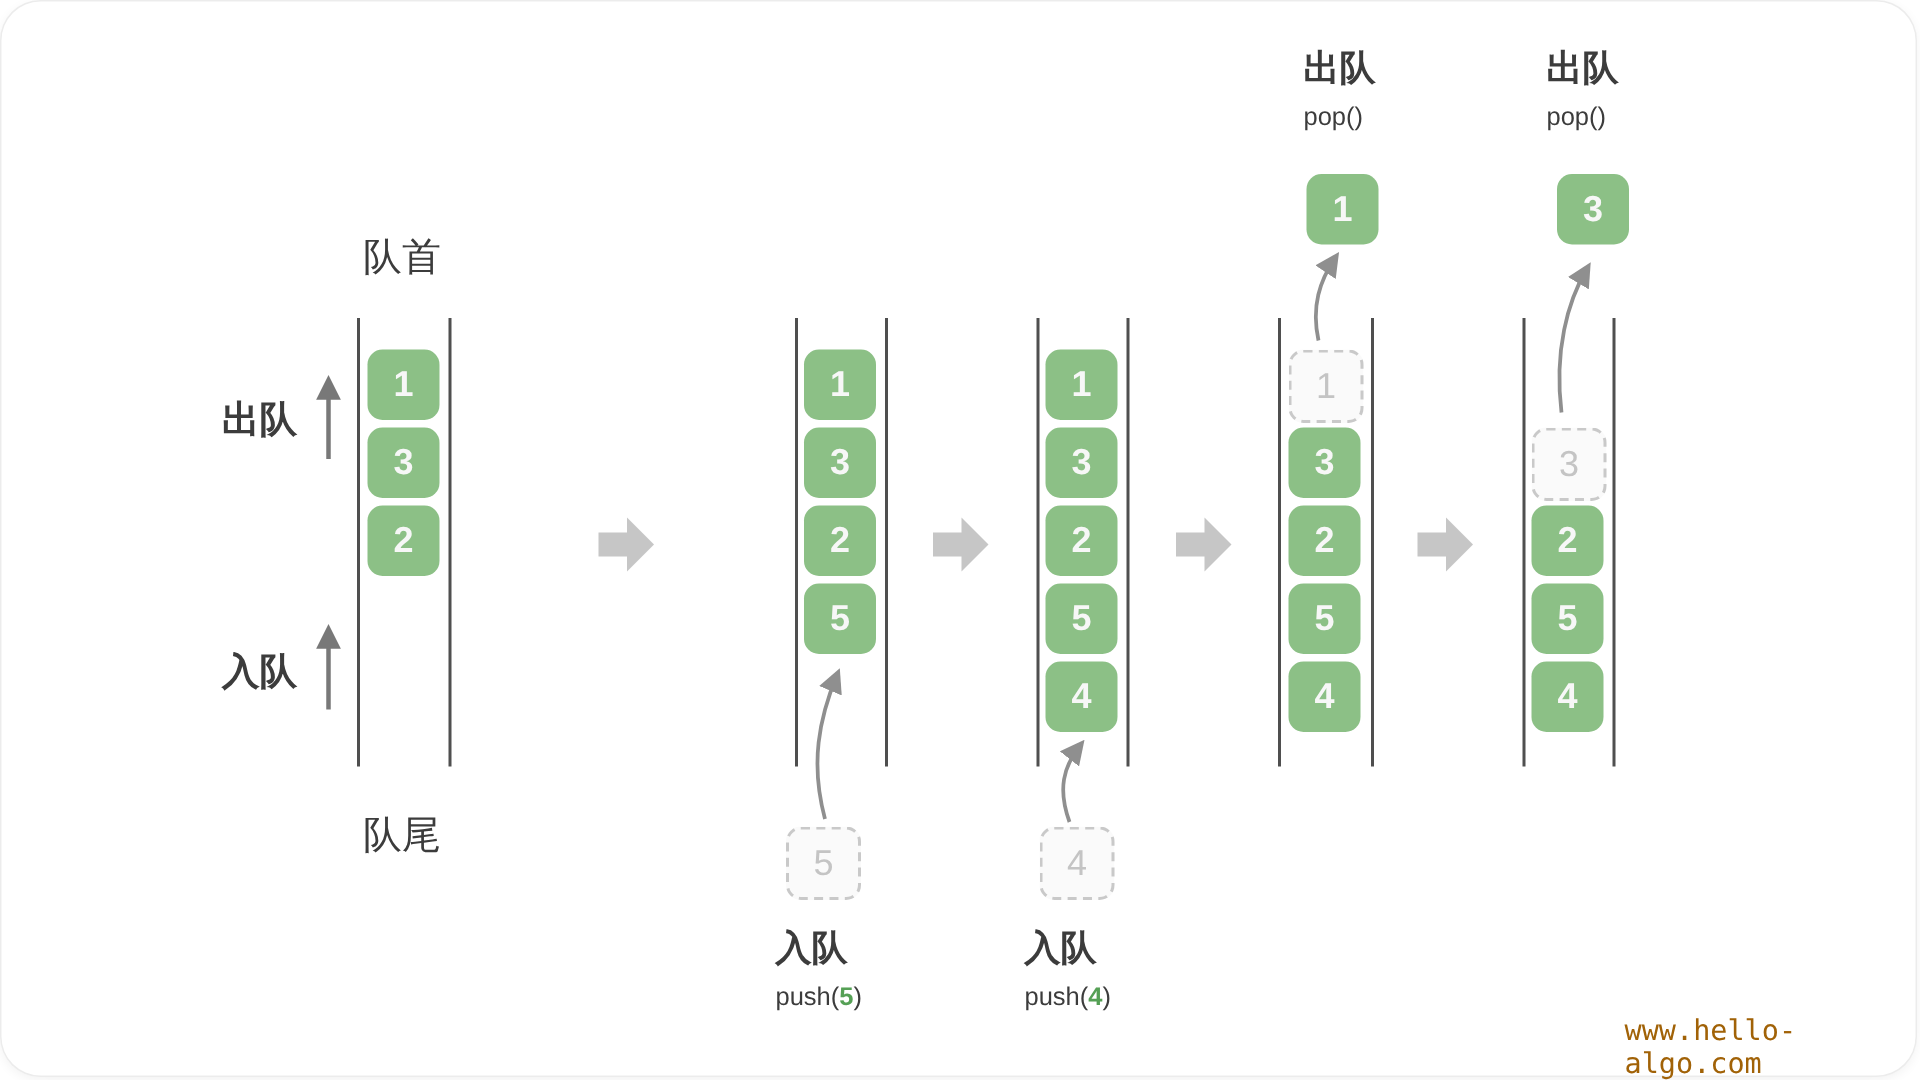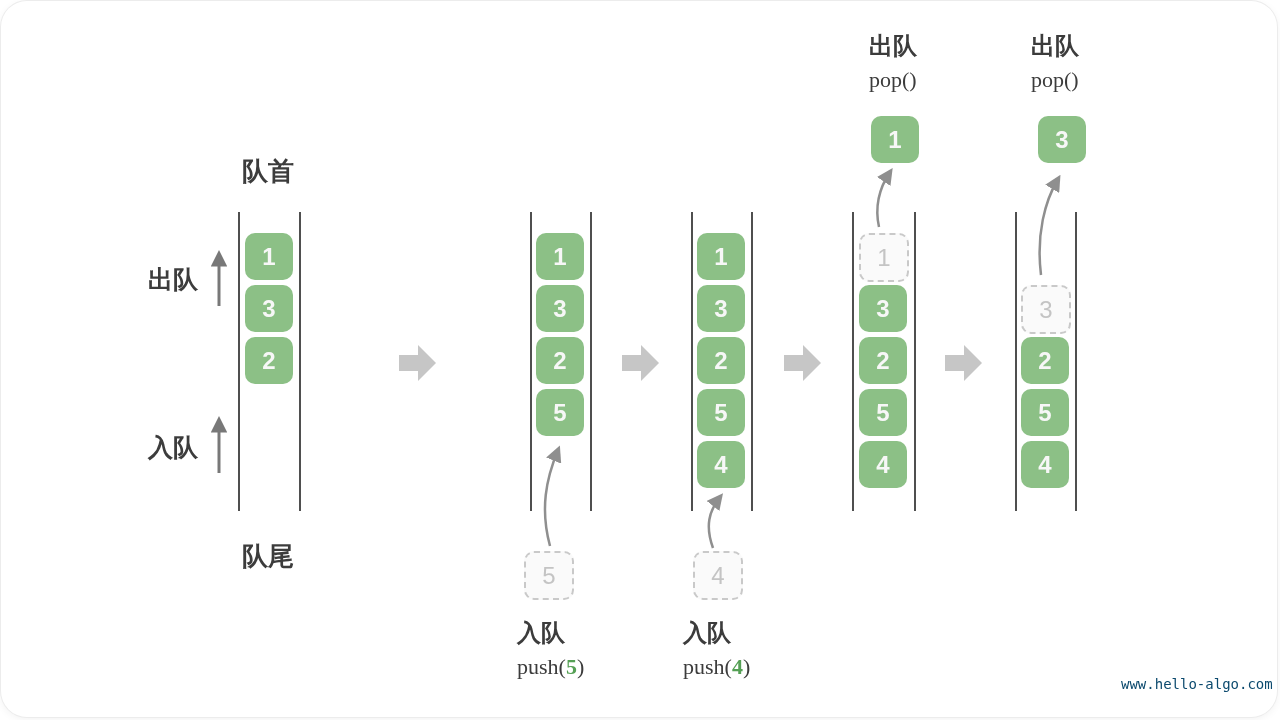--- a/index.html
+++ b/index.html
@@ -3,33 +3,33 @@
 <meta charset="utf-8">
 <style>
   html,body{margin:0;padding:0;width:1280px;height:720px;background:#fff;overflow:hidden;
             font-family:"Liberation Sans","DejaVu Sans",sans-serif;}
   .card{position:absolute;left:1px;top:1px;width:1276px;height:716px;background:#fff;
         border-radius:26px;box-shadow:0 0 0 1px #ececec,0 2px 8px rgba(0,0,0,.06);}
   .title-badge{position:absolute;left:170px;top:44px;width:192px;height:58px;background:#e4e4e4;
                border-radius:10px;display:flex;align-items:center;justify-content:center;gap:10px;}
   .title-zh{font-size:27px;font-weight:bold;color:#2f2f2f;}
   .title-en{font-family:"DejaVu Sans Mono","Liberation Mono",monospace;font-size:26px;color:#3a3a3a;}
-  .big-label{position:absolute;font-size:26px;font-weight:bold;color:#3c3c3c;}
+  .big-label{position:absolute;font-size:26px;font-weight:normal;color:#3c3c3c;}
   .side-label{position:absolute;font-size:25px;font-weight:bold;color:#3c3c3c;}
   .op-zh{font-size:24px;font-weight:bold;color:#3c3c3c;line-height:1;}
-  .op-code{font-family:Liberation Serif, serif;font-size:22px;color:#3c3c3c;line-height:1;}
+  .op-code{font-family:Liberation Sans, sans-serif;font-size:17px;color:#3c3c3c;line-height:1;}
   .op-code .arg{color:#55a055;font-weight:bold;}
   .op-block{position:absolute;display:flex;flex-direction:column;gap:11px;}
   .vline{position:absolute;top:211px;width:1.5px;height:299px;background:#4f4f4f;}
   .cell{position:absolute;width:48px;height:47px;border-radius:10px;background:#8cc086;
         color:#f7f7f7;font-size:24px;font-weight:bold;display:flex;align-items:center;justify-content:center;}
   .cell.ghost{background:#fafafa;border:2px dashed #c9c9c9;color:#c4c4c4;width:46px;height:45px;
               font-weight:normal;font-size:24px;}
-  .watermark{position:absolute;left:1120px;top:675px;font-family:"DejaVu Sans Mono","Liberation Mono",monospace;
-             font-size:14px;color:#0c4a6e;}
+  .watermark{position:absolute;left:1082px;top:675px;font-family:"DejaVu Sans Mono","Liberation Mono",monospace;
+             font-size:19px;color:#a16207;}
   svg.overlay{position:absolute;left:0;top:0;width:1280px;height:720px;pointer-events:none;}
 </style>
 </head>
 <body>
 
 <div class="card">
 
 
   <div class="big-label" style="left:241px;top:153px;">队首</div>
   <div class="big-label" style="left:241px;top:538px;">队尾</div>

